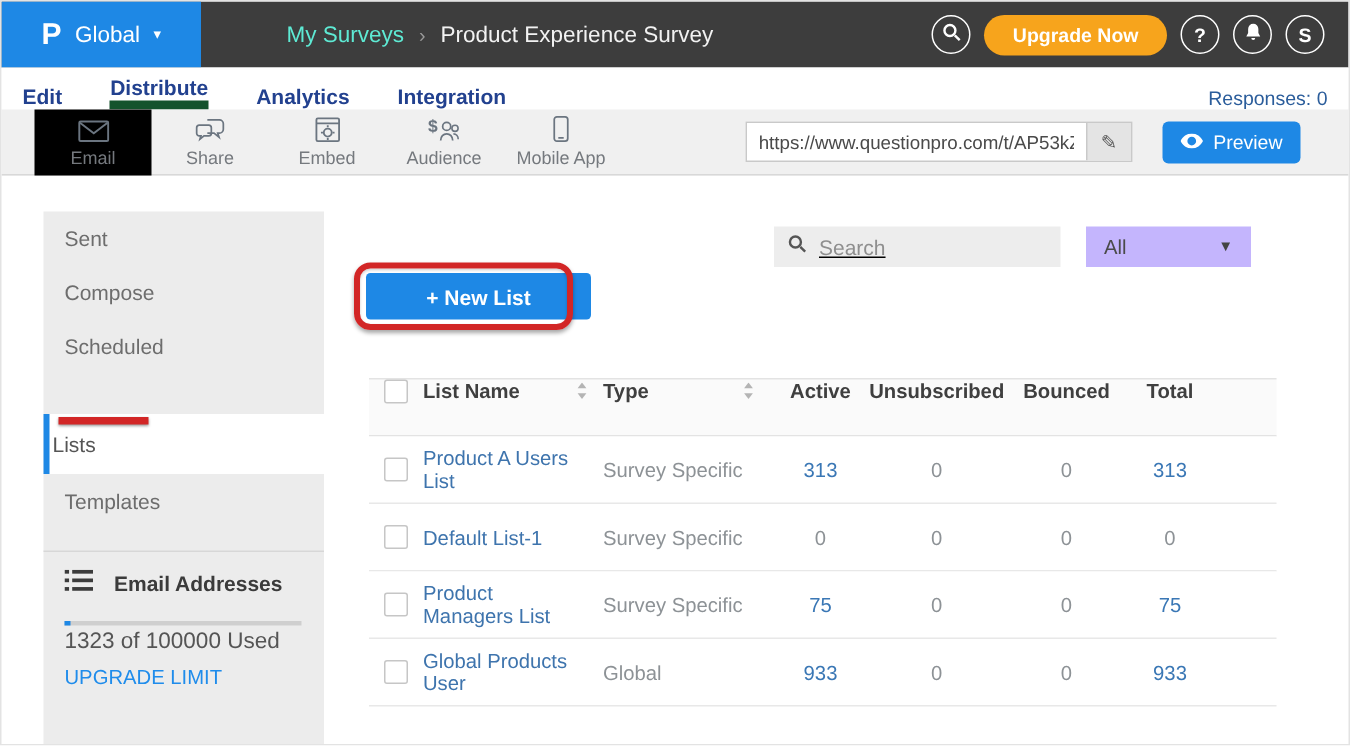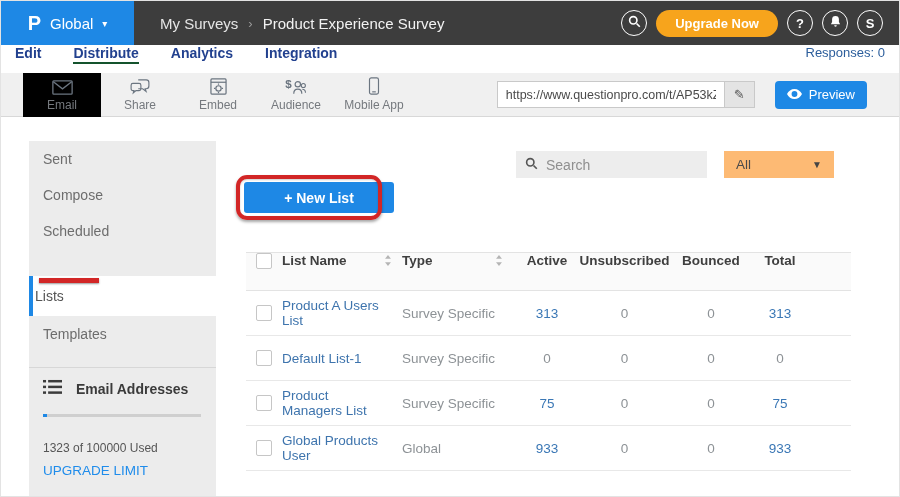--- a/index.html
+++ b/index.html
@@ -6,31 +6,31 @@
   html,body { background:#fff; }
   body { font-family:"Liberation Sans", sans-serif; }
   .app { position:relative; width:900px; height:497px; background:#fff; overflow:hidden; border:1px solid #e3e3e3; }
 
   
   .topbar { position:absolute; top:0; left:0; right:0; height:44px; background:#3d3d3d; display:flex; align-items:center; }
   .brand { width:133px; height:44px; background:var(--accent-blue,#1e88e5); color:#fff; display:flex; align-items:center; justify-content:center; gap:9px; font-size:15px; cursor:pointer; flex:0 0 auto; }
   .brand-logo { font-weight:bold; font-size:20px; line-height:1; }
   .brand .caret { font-size:10px; }
   .breadcrumb { margin-left:26px; display:flex; align-items:center; gap:10px; font-size:15px; }
-  .bc-parent { color:#e5e5e5; cursor:pointer; text-decoration:none; }
+  .bc-parent { color:#5eead4; cursor:pointer; text-decoration:none;margin-left:31px; }
   .bc-sep { color:#9a9a9a; font-size:13px; }
   .bc-current { color:#f2f2f2; }
   .topbar-right { margin-left:auto; display:flex; align-items:center; gap:9px; padding-right:16px; }
   .circle-btn { width:26px; height:26px; border:1.5px solid #fff; border-radius:50%; color:#fff; display:flex; align-items:center; justify-content:center; font-size:13px; font-weight:bold; cursor:pointer; flex:0 0 auto; }
   .upgrade-btn { background:var(--upgrade-orange,#f7a41c); color:#fff; border:none; border-radius:14px; height:27px; padding:0 19px; font-size:13px; font-weight:bold; cursor:pointer; }
 
   
-  .tabs { position:absolute; top:44px; left:0; right:0; height:28px; background:#fff; display:flex; align-items:flex-start; padding-left:14px; gap:32px; }
+  .tabs { position:absolute; top:44px; left:0; right:0; height:28px; background:#fff; display:flex; align-items:flex-end; padding-left:14px; gap:32px; }
   .tab { color:var(--tab-navy,#22418f); font-size:14px; font-weight:bold; text-decoration:none; cursor:pointer; padding-bottom:1px; }
-  .tab.active { border-bottom:2px solid #14532d; }
+  .tab.active { border-bottom:6px solid #14532d; }
   .responses { margin-left:auto; padding-right:14px; color:#2b5d9b; font-size:13px; }
 
   
   .toolbar { position:absolute; top:72px; left:0; right:0; height:44px; background:#f0f0f0; border-bottom:1px solid #d8d8d8; display:flex; align-items:center; }
   .tool-item { width:78px; height:44px; display:flex; flex-direction:column; align-items:center; justify-content:center; gap:3px; color:#75797e; font-size:12px; cursor:pointer; flex:0 0 auto; }
   .tool-item:first-of-type { margin-left:22px; }
   .tool-item.selected { background:#000000; }
   .ticon { height:18px; display:flex; align-items:flex-end; color:#6b7580; }
   .url-field { margin-left:auto; width:258px; height:27px; background:#fff; border:1px solid #c9c9c9; display:flex; align-items:center; overflow:hidden; }
   .url-field input { flex:1; min-width:0; border:none; outline:none; font-size:12.5px; color:#4a4a4a; padding:0 8px; background:transparent; font-family:"Liberation Sans",sans-serif; }
@@ -39,28 +39,28 @@
 
   
   .sidebar { position:absolute; left:28px; top:140px; width:187px; bottom:0; background:#ececec; }
   .side-item { height:36px; display:flex; align-items:center; padding-left:14px; color:#6d6d6d; font-size:14px; cursor:pointer; }
   .side-item.active { height:40px; background:#fff; color:#555; border-left:4px solid var(--accent-blue,#1e88e5); padding-left:2px;margin-top:27px; }
   .side-divider { position:absolute; left:0; right:0; top:226px; height:1px; background:#d7d7d7; }
   .email-block { position:absolute; left:14px; right:14px; top:238px; }
   .email-head { display:flex; align-items:center; gap:14px; color:#3b3b3b; font-size:14px; font-weight:bold; }
   .progress-track { margin-top:16px; width:158px; height:3px; background:#cfcfcf; }
   .progress-fill { width:4px; height:3px; background:var(--accent-blue,#1e88e5); }
-  .usage-text { margin-top:24px; color:#555; font-size:12px; }
+  .usage-text { margin-top:2px; color:#555; font-size:15px; }
   .upgrade-link { margin-top:8px; color:#1f8ceb; font-size:13.5px; cursor:pointer; display:inline-block; }
 
   
-  .search-box { position:absolute; left:515px; top:150px; width:191px; height:27px; background:#ededed; display:flex; align-items:center; padding:0 9px; gap:8px; }
+  .search-box { position:absolute; left:515px; top:150px; width:191px; height:27px; background:#ededed; display:flex; align-items:center; padding:0 9px; gap:8px;text-decoration:underline; }
   .search-box input { border:none; outline:none; background:transparent; font-size:14px; color:#555; width:100%; font-family:"Liberation Sans",sans-serif; }
   .search-box input::placeholder { color:#8f8f8f; }
-  .filter { position:absolute; left:723px; top:150px; width:110px; height:27px; background:#fdba74; display:flex; align-items:center; padding:0 12px; font-size:13.5px; color:#4a4a4a; cursor:pointer; }
+  .filter { position:absolute; left:723px; top:150px; width:110px; height:27px; background:#c4b5fd; display:flex; align-items:center; padding:0 12px; font-size:13.5px; color:#4a4a4a; cursor:pointer; }
   .filter .fcaret { margin-left:auto; color:#444; font-size:10px; }
   .new-list-btn { position:absolute; left:243px; top:181px; width:150px; height:31px; background:var(--accent-blue,#1e88e5); color:#fff; border:none; border-radius:3px; font-size:14px; font-weight:bold; cursor:pointer; }
 
   
   .annot-ring { position:absolute; left:235px; top:174px; width:146px; height:45px; border:4px solid var(--annotation-red,#d22626); border-radius:11px; box-shadow:0 2px 3px rgba(0,0,0,.35), inset 0 1px 2px rgba(0,0,0,.2); pointer-events:none; }
   .annot-underline { position:absolute; left:38px; top:277px; width:60px; height:5px; background:var(--annotation-red,#d22626); box-shadow:0 1px 2px rgba(0,0,0,.4); pointer-events:none; }
 
   
   .ltable { position:absolute; left:245px; top:251px; width:605px; font-size:13.5px; }
   .thead { display:flex; align-items:flex-start; height:39px; background:#fafafa; border-top:1px solid #e3e3e3; border-bottom:1px solid #e3e3e3; font-weight:bold; color:#3f3f3f; }

